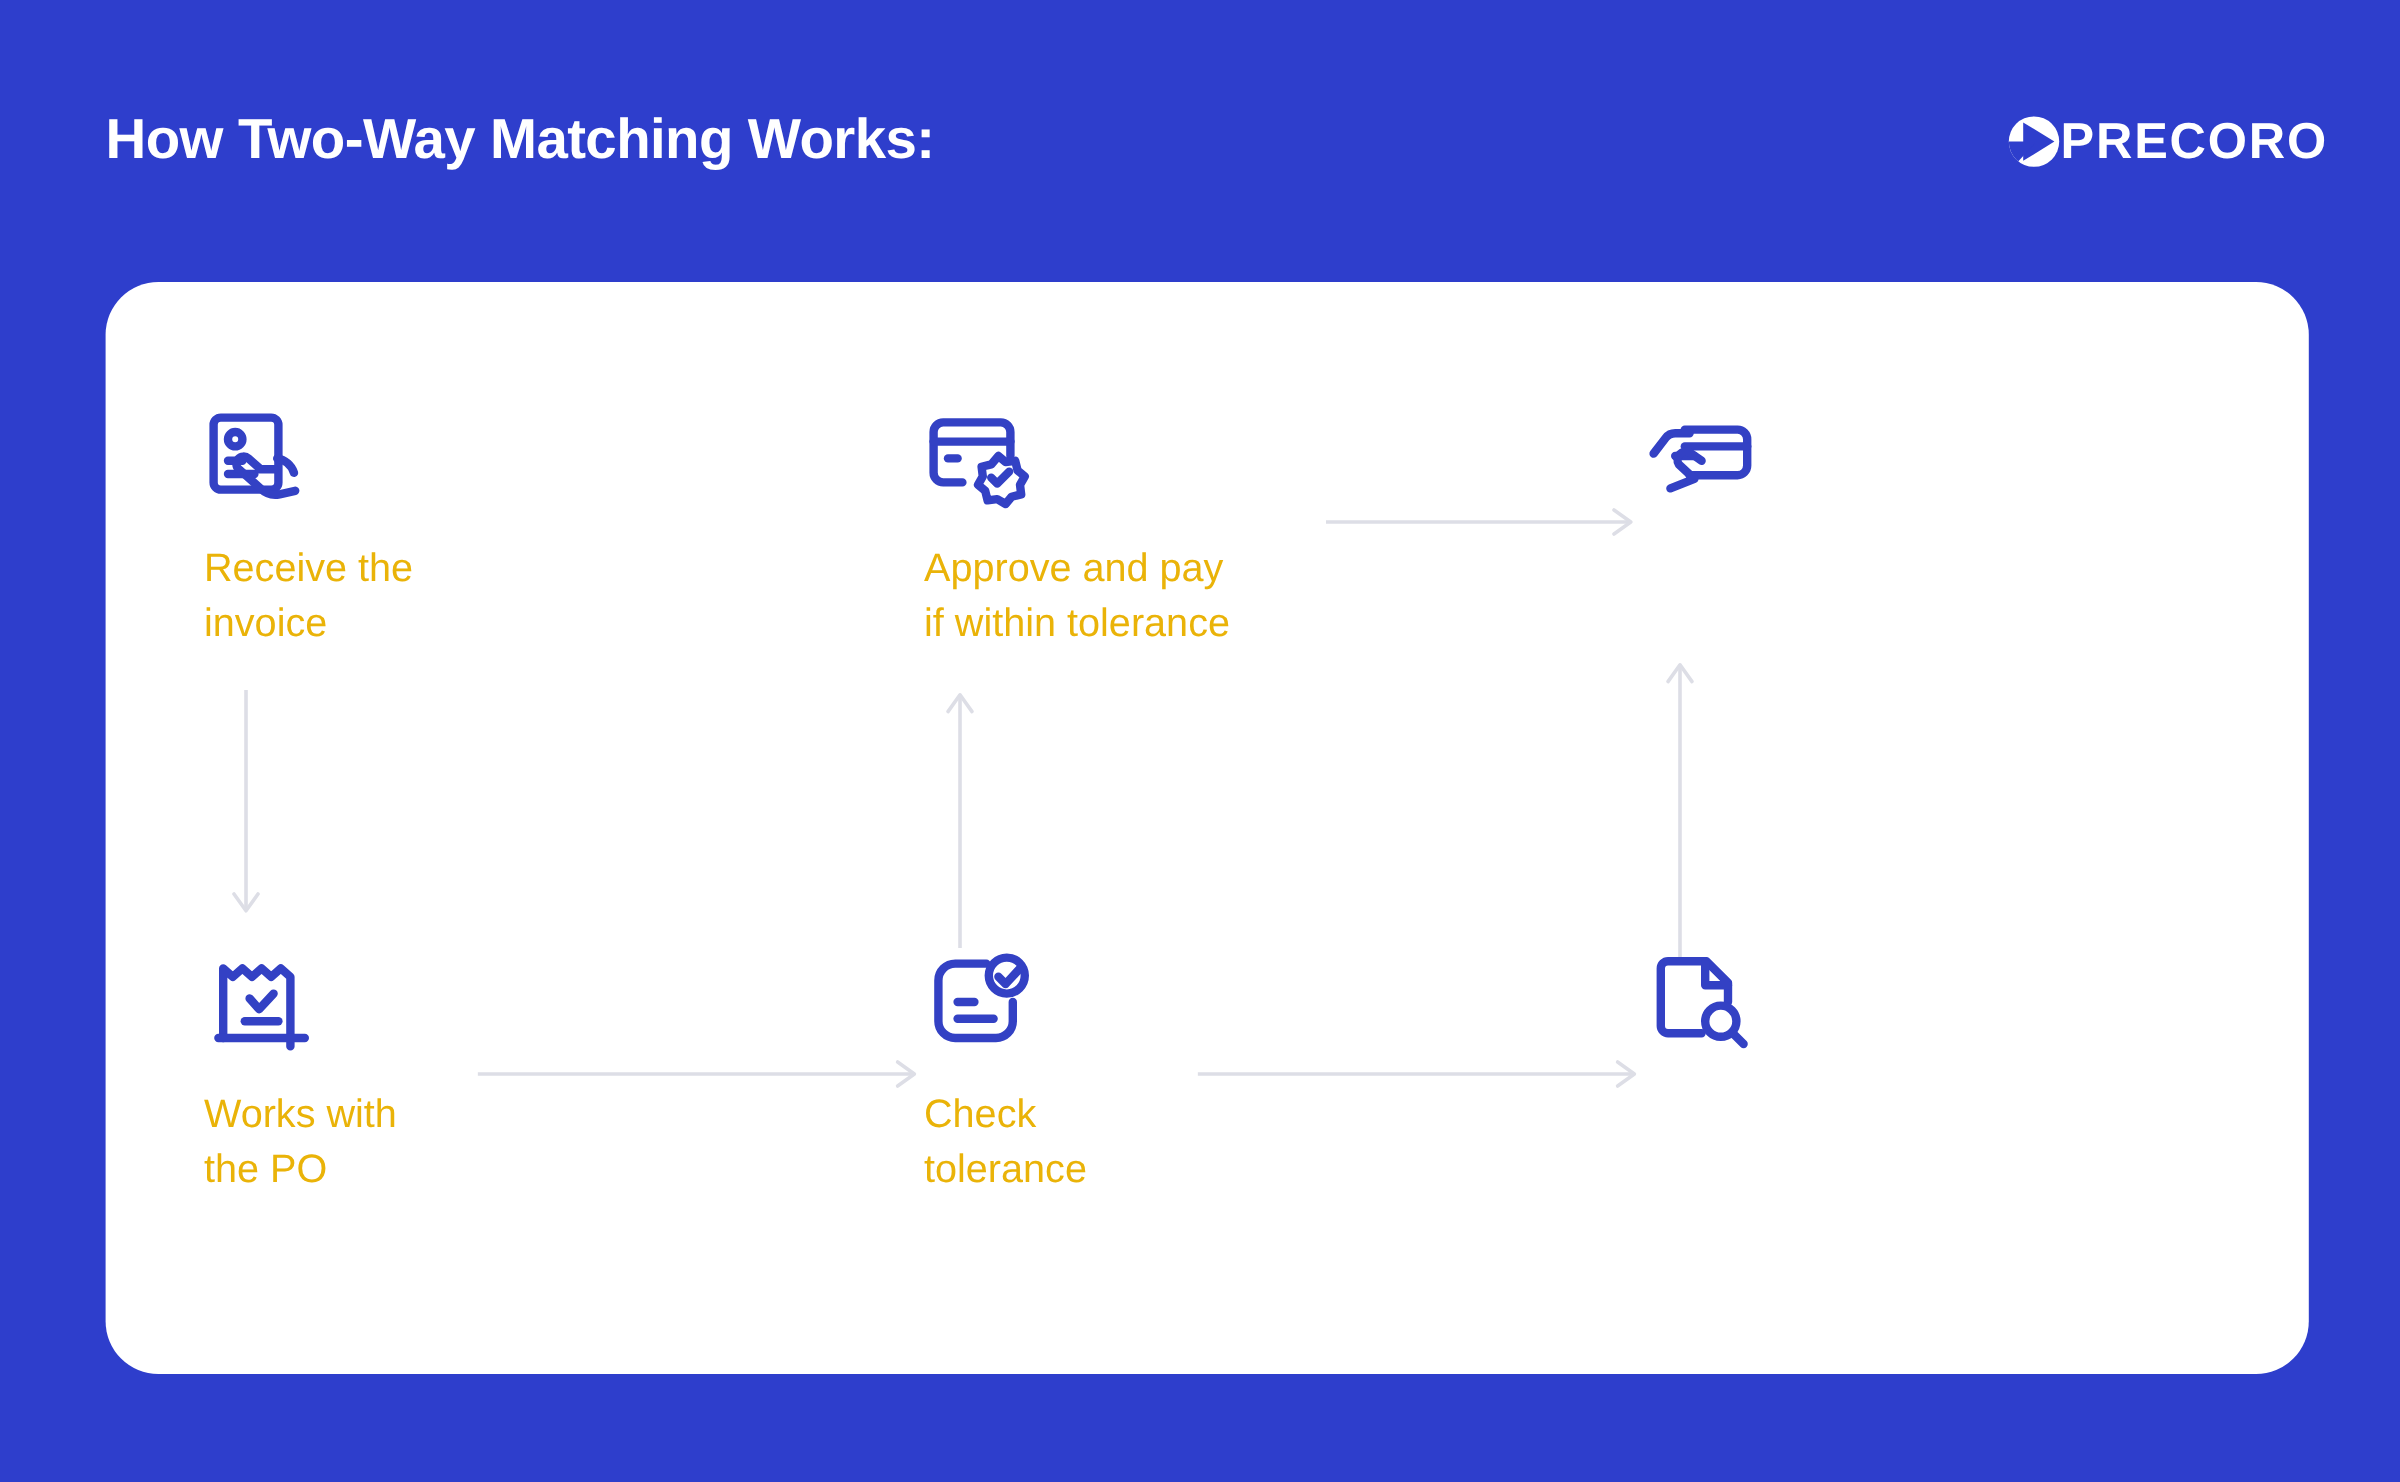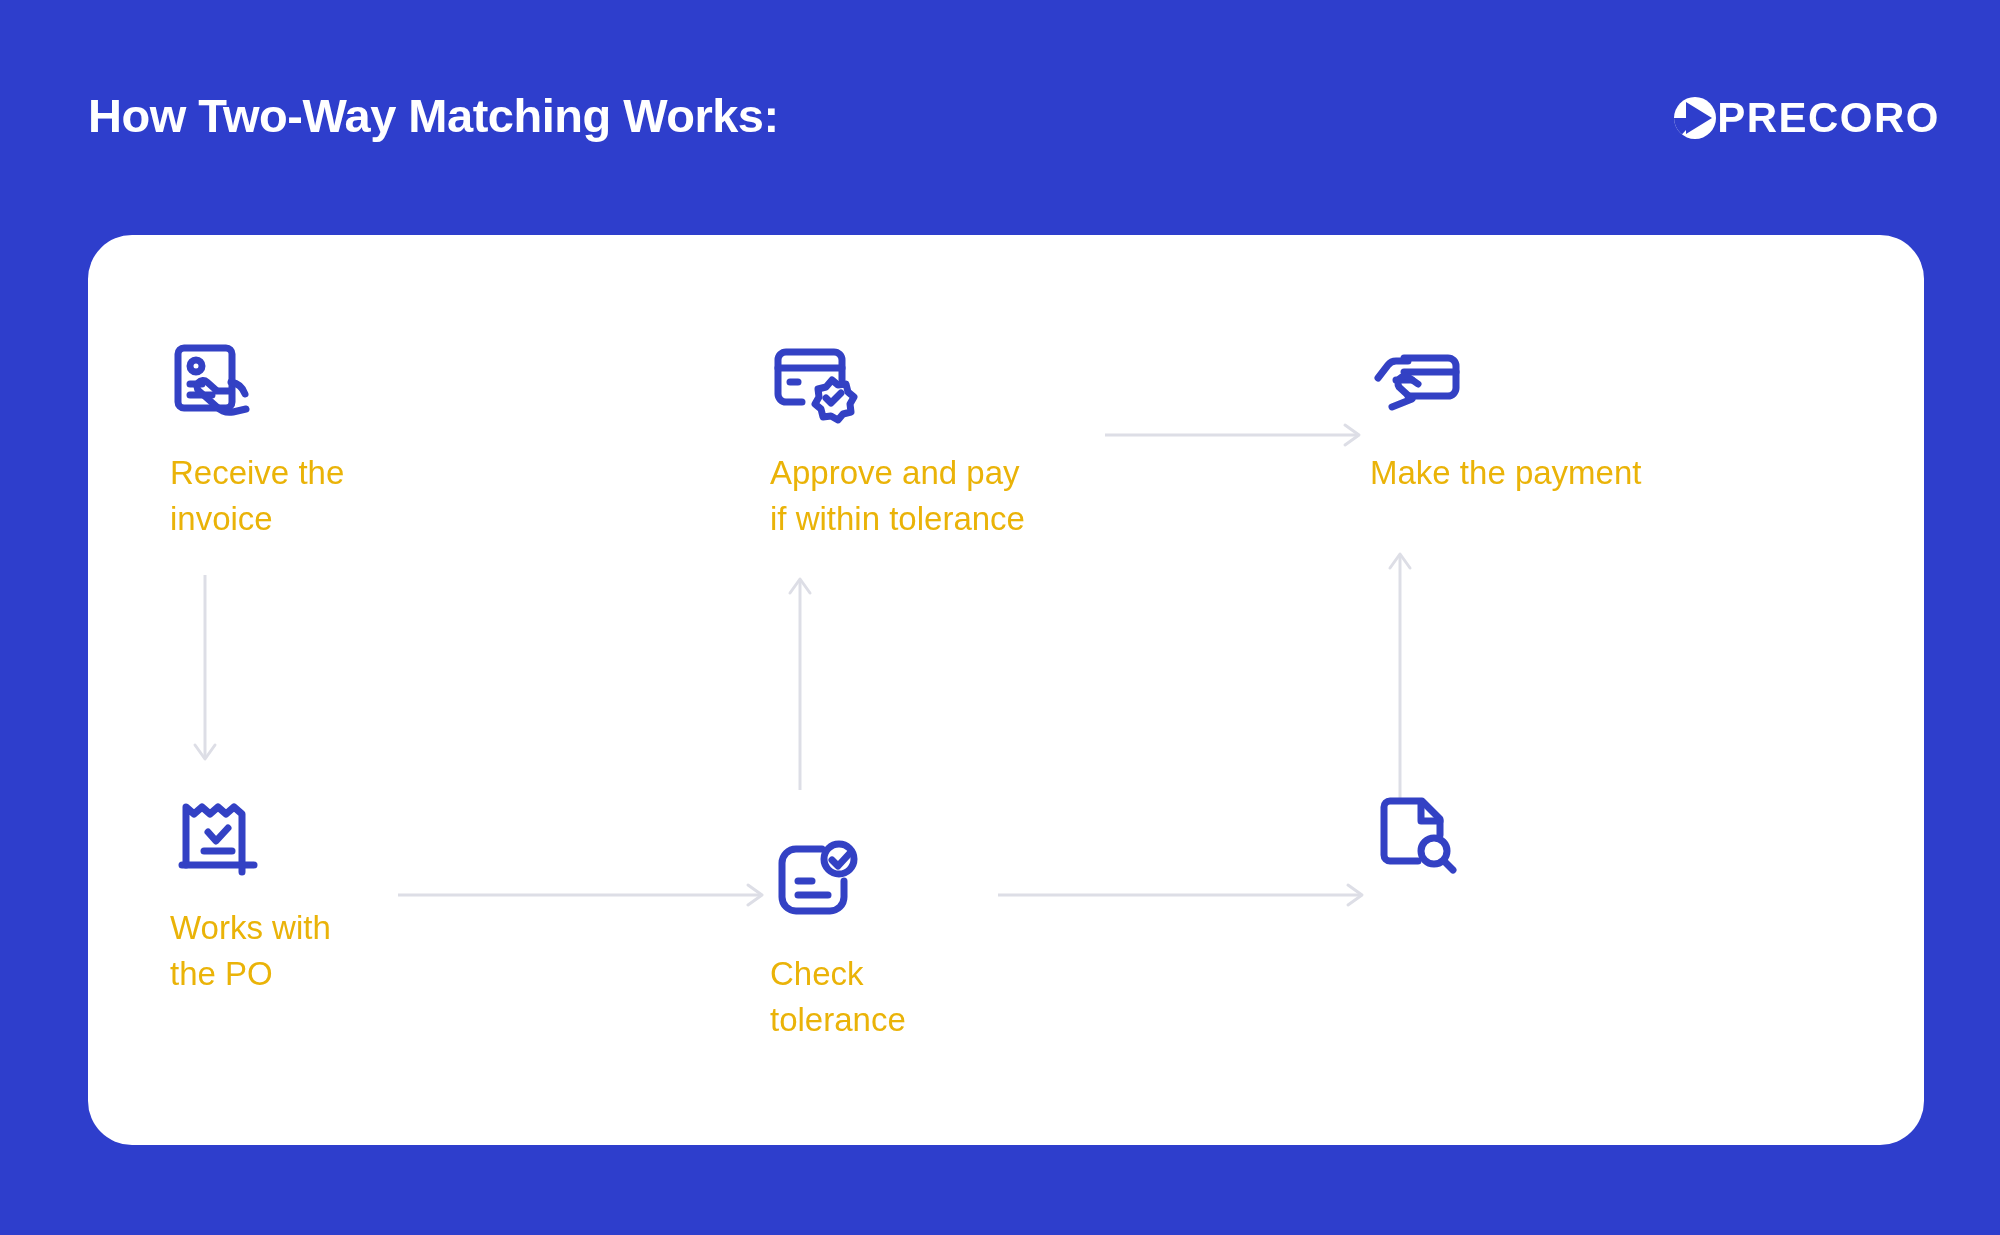--- a/index.html
+++ b/index.html
@@ -68,21 +68,21 @@
     color:#eab308;
     font-weight:normal;
     white-space:pre-line;
   }
 
   
   .step-r1c1 { left:170px; top:330px; }
   .step-r1c2 { left:770px; top:330px; }
   .step-r1c3 { left:1370px; top:330px; }
   .step-r2c1 { left:170px; top:785px; }
-  .step-r2c2 { left:770px; top:831px; }
+  .step-r2c2 { left:770px; top:785px; }
   .step-r2c3 { left:1370px; top:785px; }
 
   
   .arrow { position:absolute; display:block; overflow:visible; }
   .arrow-down-c1   { left:190px;  top:575px; }
   .arrow-up-c2     { left:785px;  top:575px; }
   .arrow-up-c3     { left:1385px; top:550px; }
   .arrow-right-top { left:1105px; top:420px; }
   .arrow-right-b1  { left:398px;  top:880px; }
   .arrow-right-b2  { left:998px;  top:880px; }
@@ -190,21 +190,20 @@
 <div class="step step-r1c3">
   <span>
     <svg class="step-icon" viewBox="0 0 96 96" fill="none" stroke="#3341C4" stroke-width="7" stroke-linecap="round" stroke-linejoin="round">
       <path d="M34 28 h44 a8 8 0 0 1 8 8 v22 a8 8 0 0 1 -8 8 h-40"></path>
       <path d="M34 42 h52"></path>
       <path d="M8 48 l10 -13 a10 10 0 0 1 8 -4 h12"></path>
       <path d="M26 50 h16"></path>
       <path d="M48 54 l-10 -7 a7 7 0 0 0 -9 10 l13 12 -20 8"></path>
     </svg>
   </span>
-  <div class="step-label">Make the payment</div>
 </div>
 
 <div class="step step-r2c1">
   <span>
     <svg class="step-icon" viewBox="0 0 96 96" fill="none" stroke="#3341C4" stroke-width="7" stroke-linecap="round" stroke-linejoin="round">
       <path d="M16 80 V22 l8 7 8 -7 8 7 8 -7 8 7 8 -7 8 7 v58"></path>
       <path d="M12 80 h72"></path>
       <path d="M38 47 l8 9 12 -13"></path>
       <path d="M34 66 h28"></path>
     </svg>

